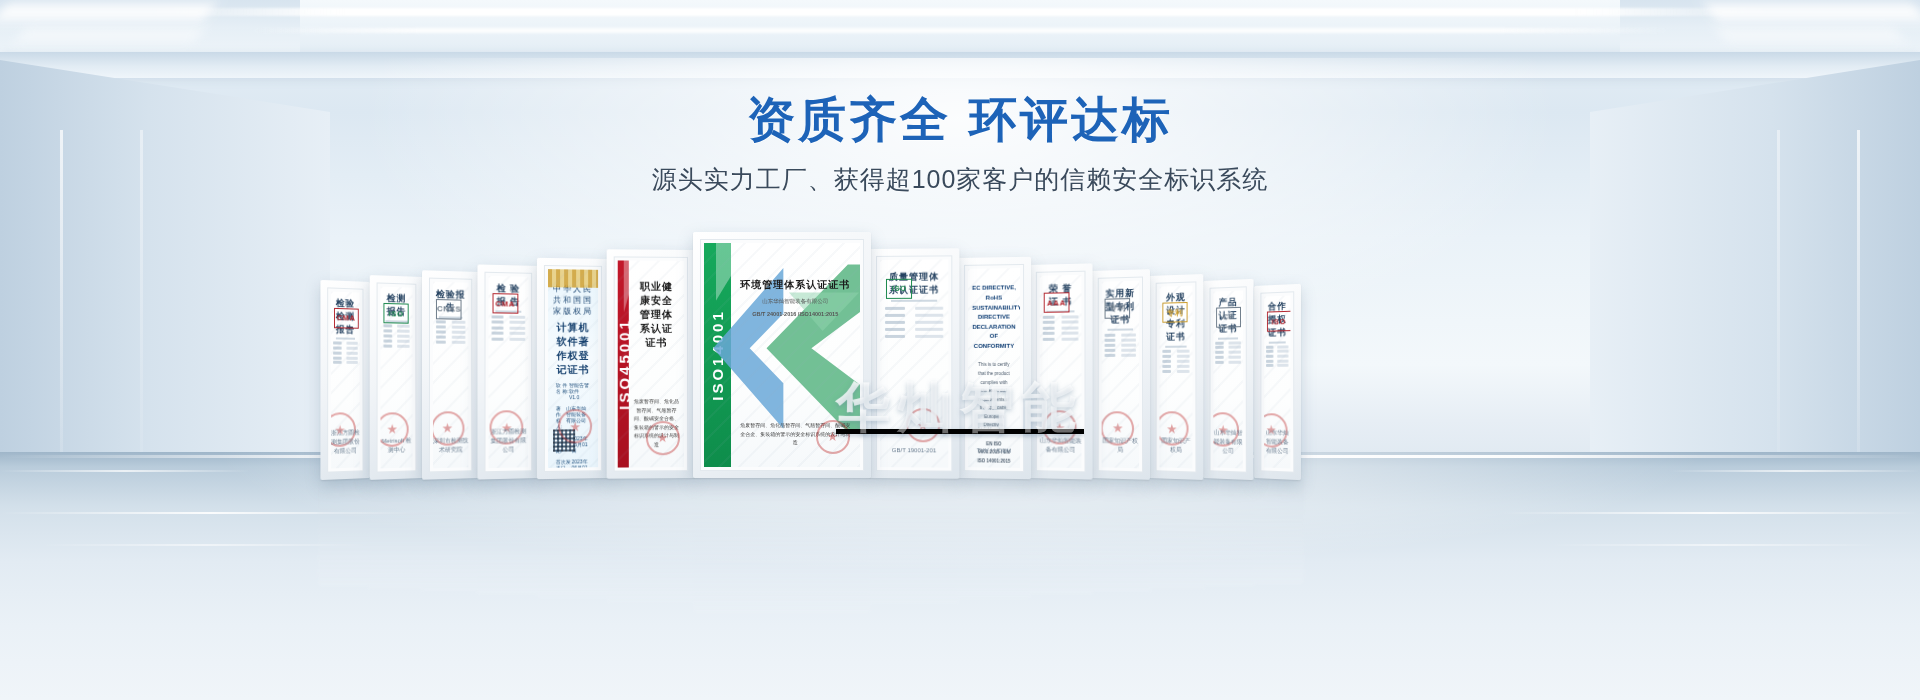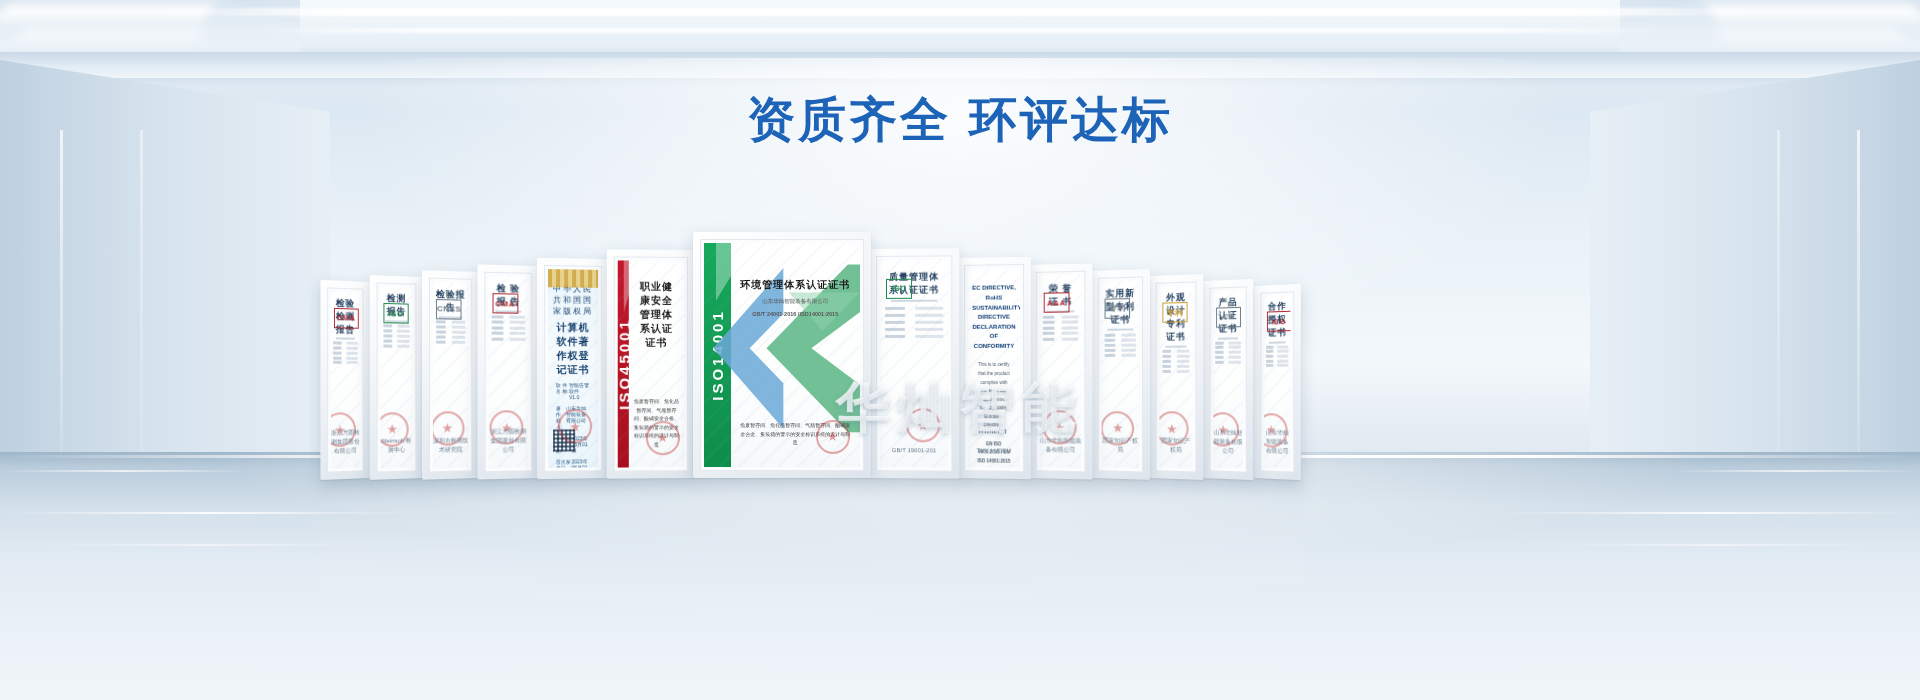--- a/index.html
+++ b/index.html
@@ -176,21 +176,21 @@
   
   .reflect { position:absolute; top:478px; left:0; width:1920px; height:200px; z-index:4;
      transform:scaleY(-1); opacity:.17; filter:blur(1.2px);
      -webkit-mask-image:linear-gradient(180deg,rgba(0,0,0,0) 0%,rgba(0,0,0,.85) 85%);
      mask-image:linear-gradient(180deg,rgba(0,0,0,0) 0%,rgba(0,0,0,.85) 85%); }
   .rf { position:absolute; bottom:0; background:linear-gradient(180deg,#ffffff,#c6d4e0); border-radius:2px; }
 
   
   .brand {
     position:absolute; left:50%; top:372px; transform:translateX(-50%);
-    text-align:center; z-index:9; pointer-events:none; user-select:none;
+    text-align:center; z-index:9; pointer-events:none; user-select:none;text-decoration:underline;
   }
   .brand .cn {
     font-size:54px; font-weight:bold; letter-spacing:8px;
     color:rgba(255,255,255,.42);
     text-shadow:0 2px 5px rgba(90,120,150,.35), 0 0 1px rgba(255,255,255,.8);
   }
   .brand .en {
     font-size:21px; font-weight:bold; letter-spacing:7px; margin-top:2px;
     color:rgba(255,255,255,.34);
     text-shadow:0 2px 4px rgba(90,120,150,.3);
@@ -220,20 +220,21 @@
     <div class="wall-stripe" style="right:60px;"></div>
     <div class="wall-stripe" style="right:140px; opacity:.5;"></div>
   </div>
 
   <div class="glow-beam"></div>
 
   <div class="headings">
     <div class="title">
       <span>资质齐全</span><span class="gap"></span><span>环评达标</span>
     </div>
+    <div class="subtitle">源头实力工厂、获得超100家客户的信赖安全标识系统</div>
   </div>
 
   <div class="wall" id="wall">
       <div class="frame" style="left: 318px; width: 52px; height: 196px; transform: perspective(900px) rotateY(21deg); transform-origin: right center; z-index: 14;">
         <div class="mat">
       <div class="cert">
             <div class="cert-generic">
     <div class="mark-box " style="border-color:#b5262e;color:#b5262e">CMA</div>
     <div class="c-title">检验检测报告</div>
     <div class="c-line"></div>

